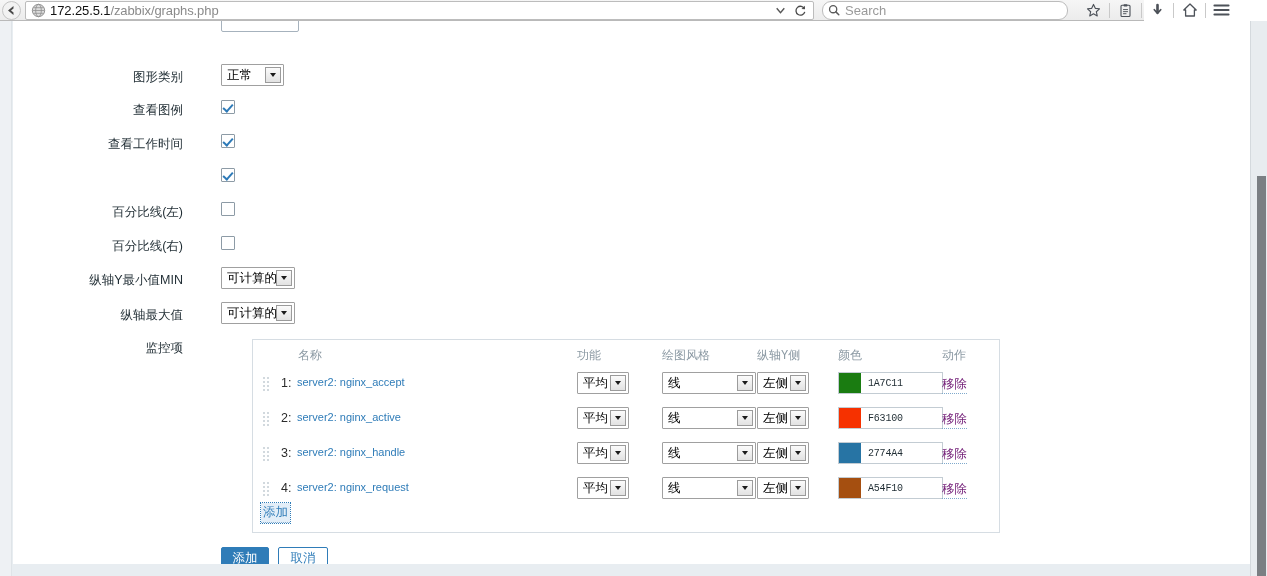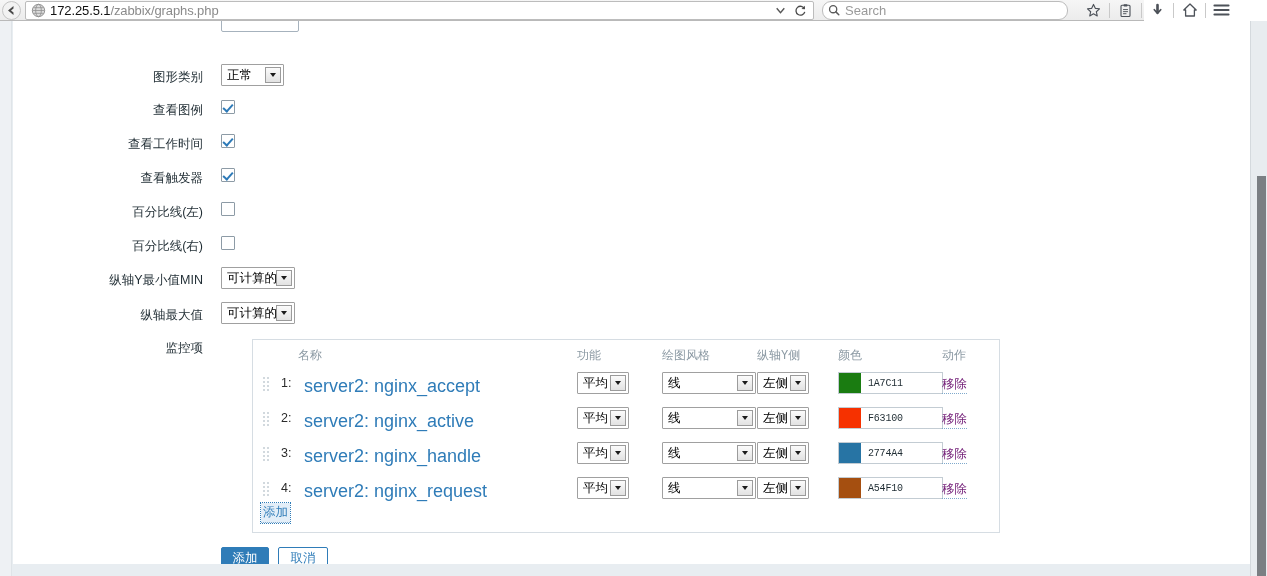--- a/index.html
+++ b/index.html
@@ -93,21 +93,21 @@
   #top-cut-input {
     position: absolute; left: 208px; top: -8px;
     width: 78px; height: 19px;
     border: 1px solid #a6b2bd; background: #fff; border-radius: 2px;
   }
   .form-label {
     position: absolute;
     text-align: right;
     font-size: 12.5px;
     color: #1f2c33;
-    width: 190px;
+    width: 170px;
     left: 0;
   }
   .field { position: absolute; left: 208px; }
 
   
   .wsel {
     position: relative;
     height: 22px;
     border: 1px solid #a0a0a0;
     background: #fff;
@@ -169,22 +169,22 @@
     width: 7px; height: 15px;
     display: grid; grid-template-columns: 3px 3px; grid-template-rows: repeat(4, 3px);
     gap: 1px;
   }
   .grip i { display:block; width: 2px; height: 2px; background: #c3ccd3; border-radius: 50%; }
   .it-idx {
     position: absolute; left: 28px; top: 9px;
     font-size: 12.5px; color: #2b2b2b;
   }
   .it-name {
-    position: absolute; left: 51px; top: 9px;
-    font-size: 18px; color: #2f7cb8; white-space: nowrap;
+    position: absolute; left: 44px; top: 9px;
+    font-size: 11px; color: #2f7cb8; white-space: nowrap;
   }
   .it-func { position: absolute; left: 324px; top: 5px; width: 73px; }
   .it-style { position: absolute; left: 409px; top: 5px; width: 94px; }
   .it-yaxis { position: absolute; left: 504px; top: 5px; width: 52px; }
 
   .color-box {
     position: absolute; left: 585px; top: 5px;
     width: 105px; height: 22px;
     border: 1px solid #c3ccd3; background: #fff;
     display: flex; align-items: center;
@@ -320,21 +320,20 @@
     <div class="form-label" style="top:81px;">查看图例</div>
     <div class="field" style="top:79px;">
       <div class="wcheck checked"></div>
     </div>
 
     <div class="form-label" style="top:115px;">查看工作时间</div>
     <div class="field" style="top:113px;">
       <div class="wcheck checked"></div>
     </div>
 
-    <div class="form-label" style="top:149px;">查看触发器</div>
     <div class="field" style="top:147px;">
       <div class="wcheck checked"></div>
     </div>
 
     <div class="form-label" style="top:183px;">百分比线(左)</div>
     <div class="field" style="top:181px;">
       <div class="wcheck"></div>
     </div>
 
     <div class="form-label" style="top:217px;">百分比线(右)</div>

